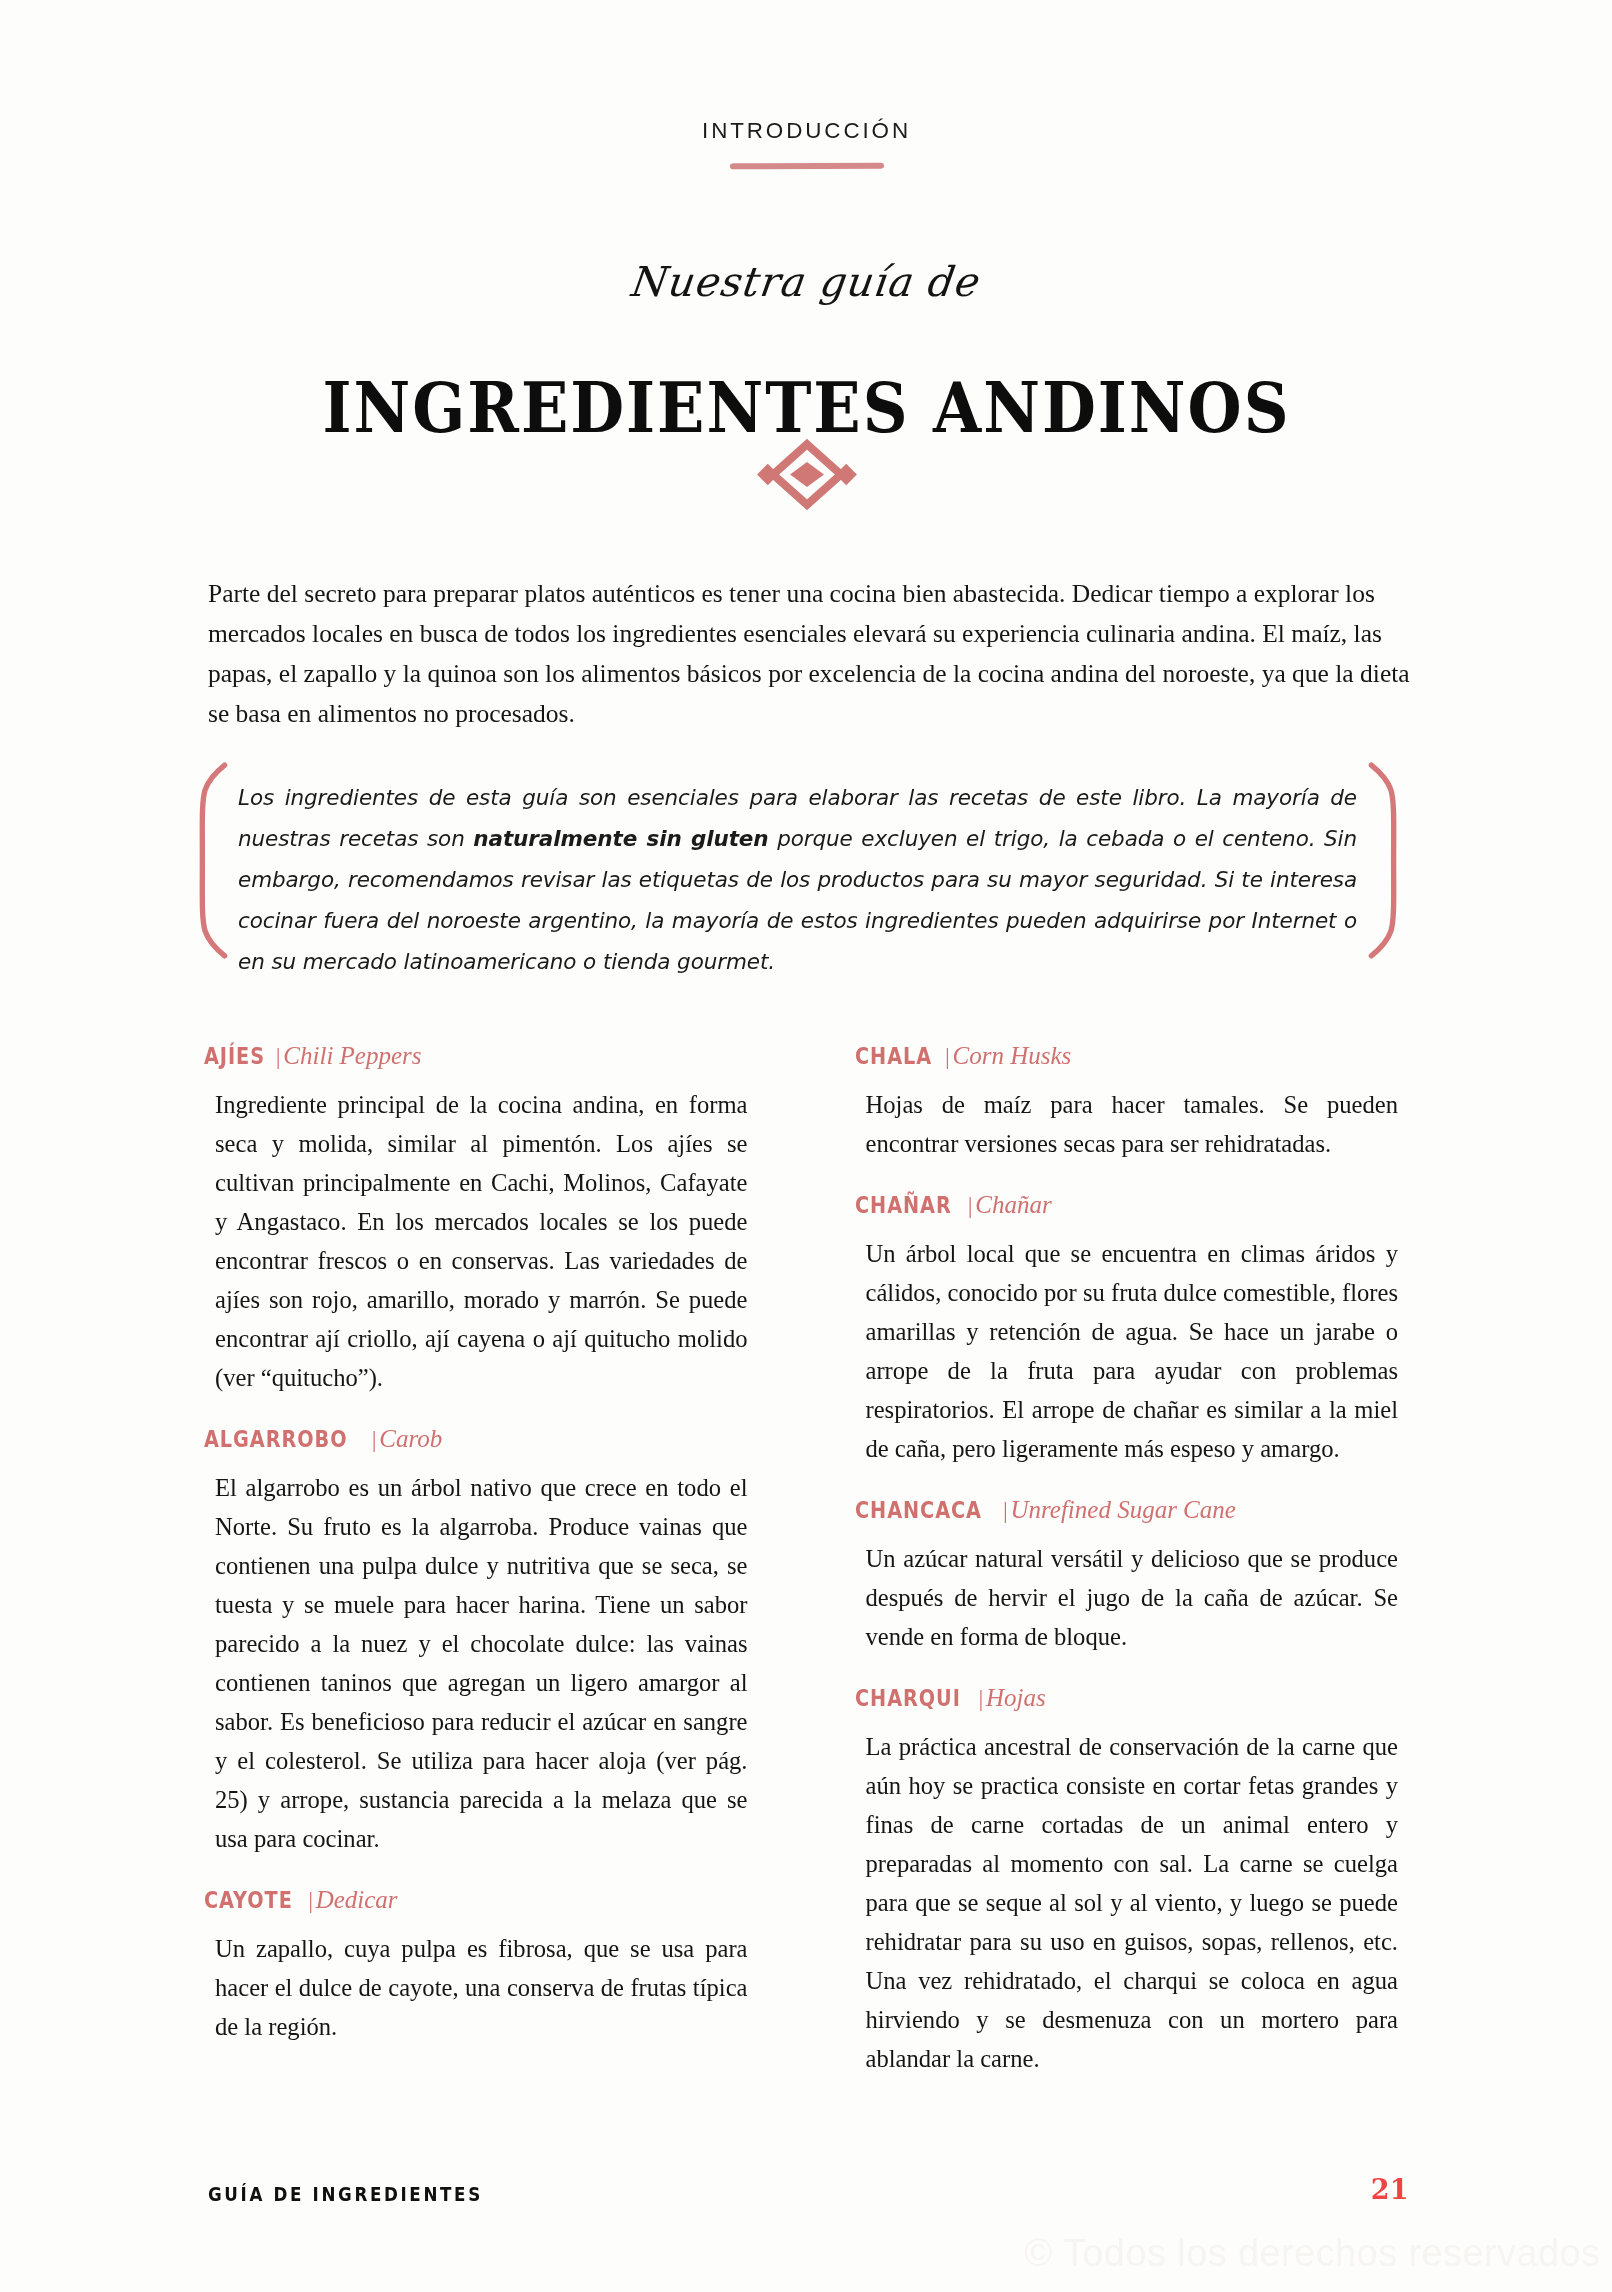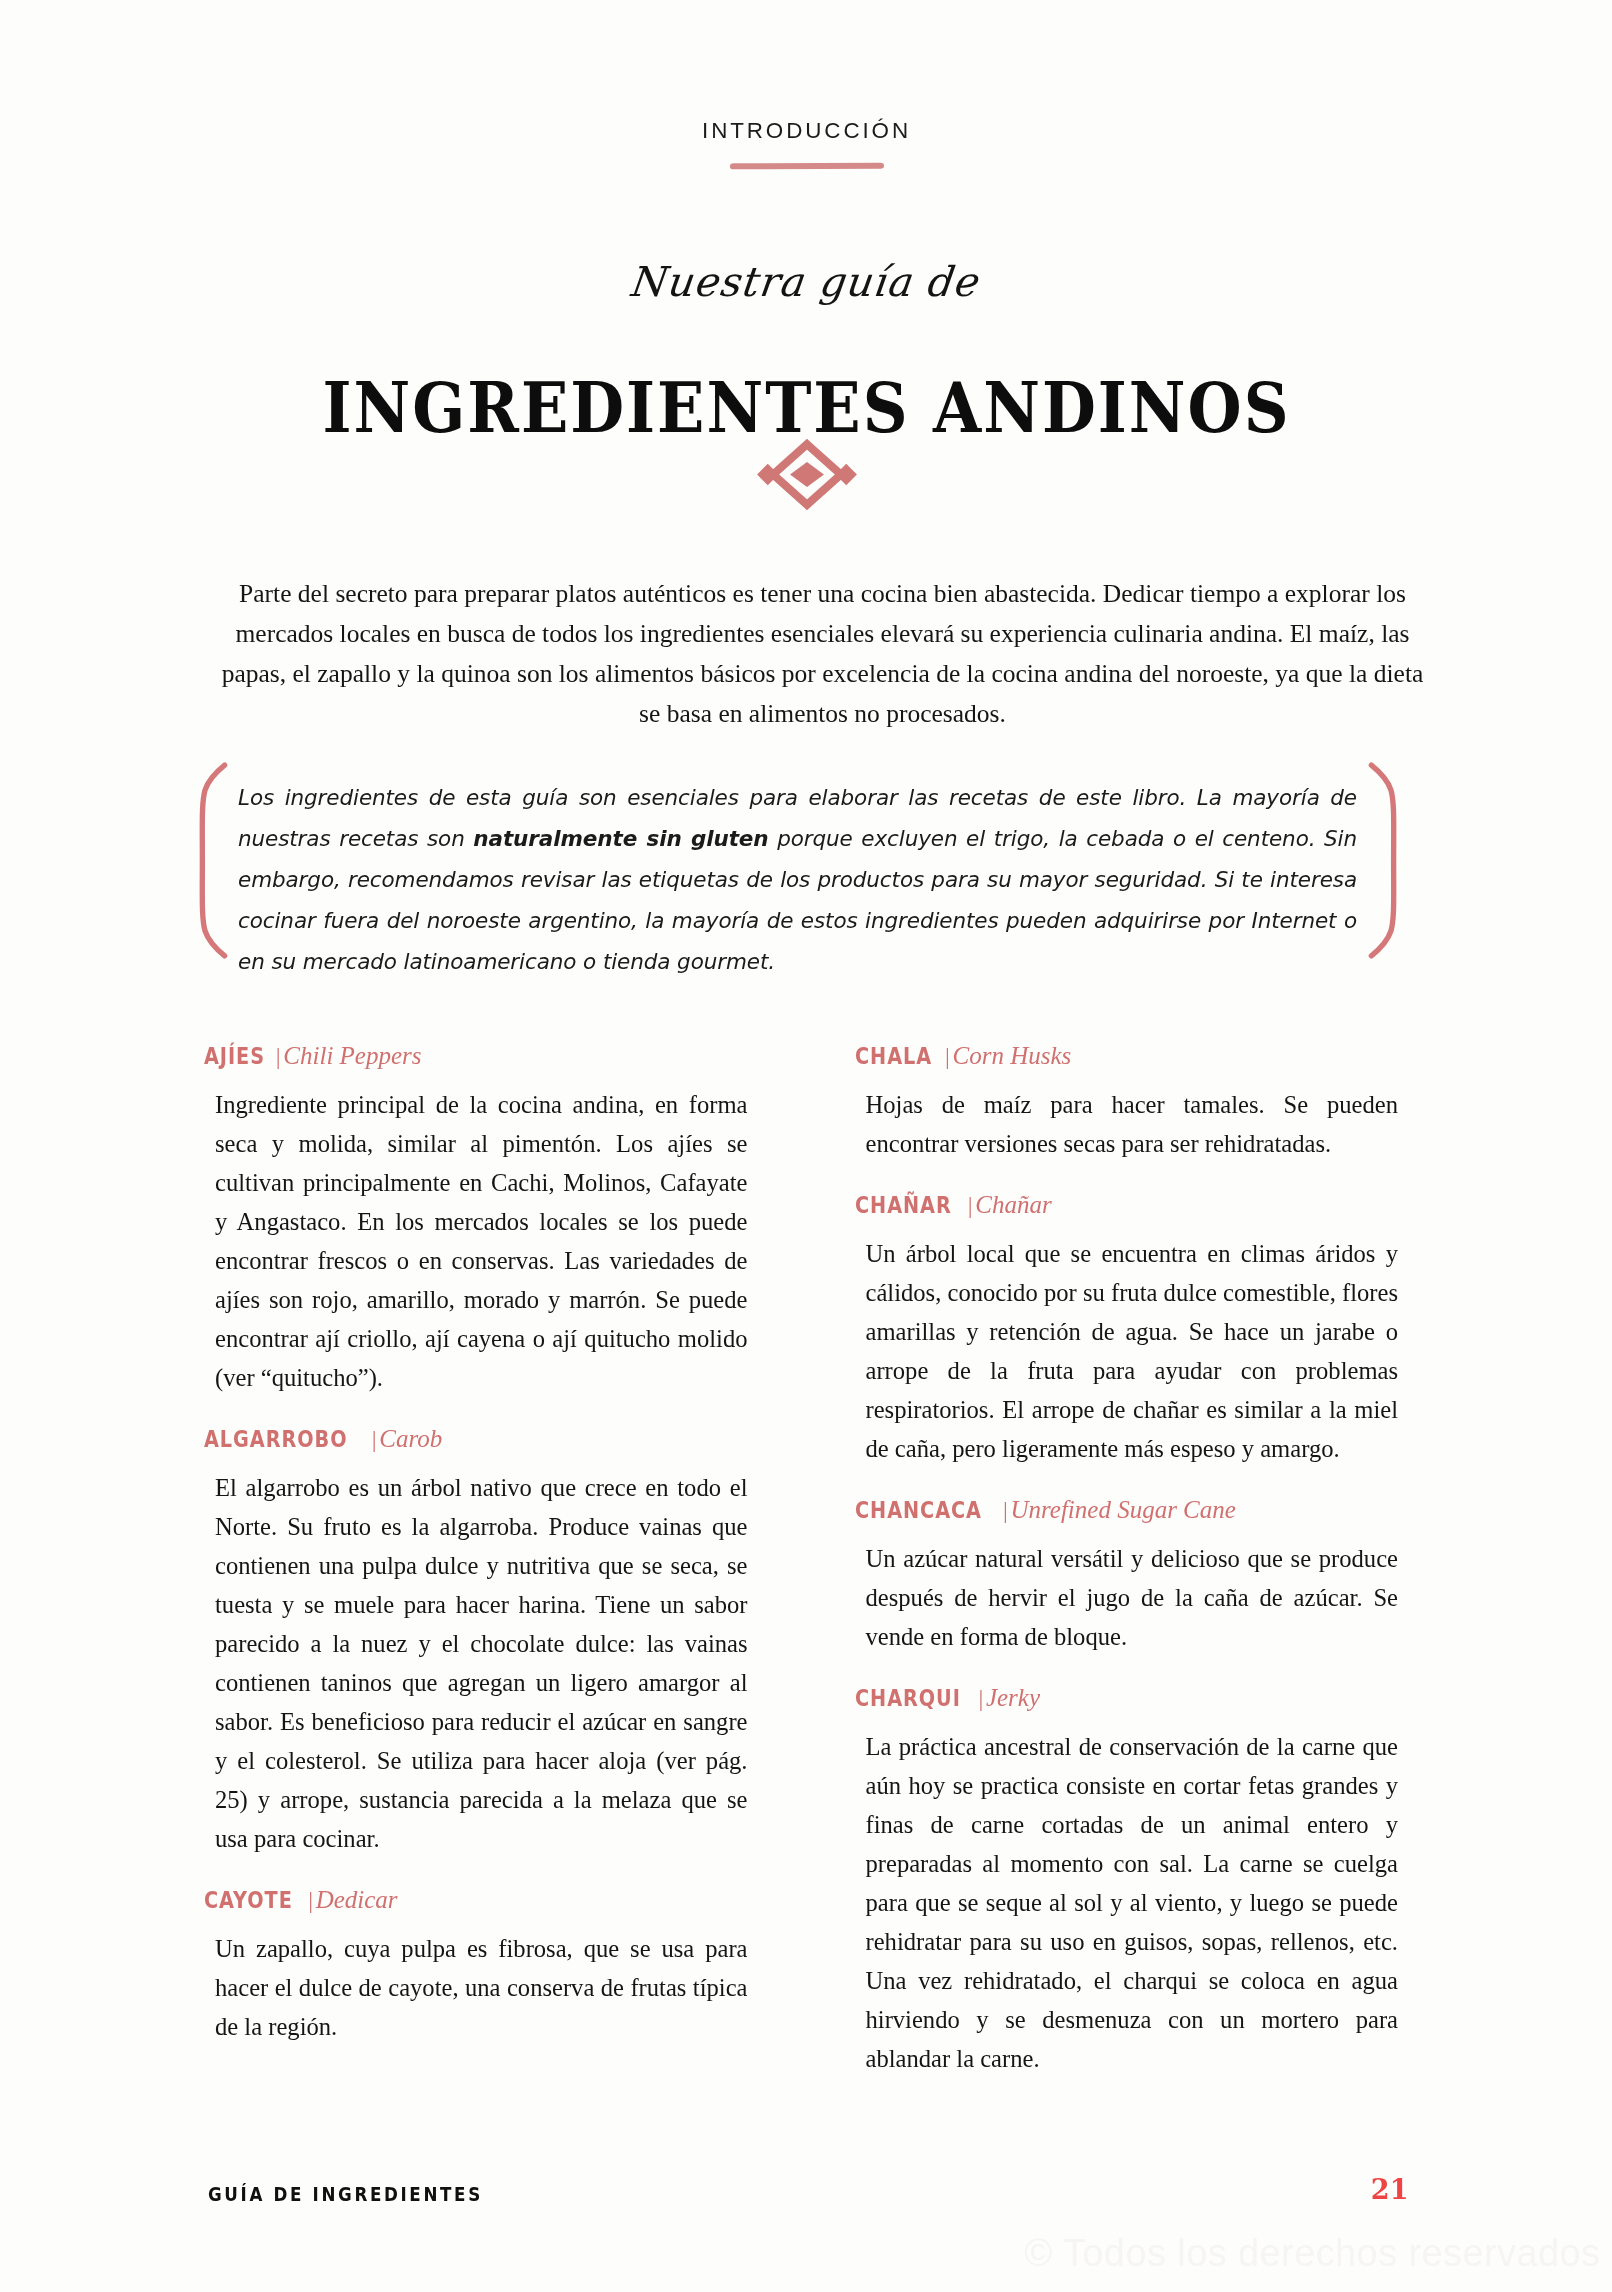--- a/index.html
+++ b/index.html
@@ -86,27 +86,27 @@
     left: 50%;
     transform: translateX(-50%);
     width: 107px;
     height: 79px;
   }
 
   
   .intro {
     position: absolute;
     top: 548px;
-    left: 220px;
+    left: 208px;
     width: 1205px;
     font-family: "Liberation Serif", serif;
     font-size: 25.5px;
     line-height: 40px;
     color: #151515;
-    text-align: center;
+    text-align: left;
   }
 
   
   .callout {
     position: absolute;
     top: 761px;
     left: 189px;
     width: 1218px;
     height: 199px;
   }
@@ -312,21 +312,21 @@
 
       <div class="entry">
         <div class="entry-head">
           <span class="term">CHANCACA</span><span class="sep">|</span><span class="translation">Unrefined Sugar Cane</span>
         </div>
         <p class="entry-body">Un azúcar natural versátil y delicioso que se produce después de hervir el jugo de la caña de azúcar. Se vende en forma de bloque.</p>
       </div>
 
       <div class="entry">
         <div class="entry-head">
-          <span class="term">CHARQUI</span><span class="sep">|</span><span class="translation">Jerky</span>
+          <span class="term">CHARQUI</span><span class="sep">|</span><span class="translation">Hojas</span>
         </div>
         <p class="entry-body">La práctica ancestral de conservación de la carne que aún hoy se practica consiste en cortar fetas grandes y finas de carne cortadas de un animal entero y preparadas al momento con sal. La carne se cuelga para que se seque al sol y al viento, y luego se puede rehidratar para su uso en guisos, sopas, rellenos, etc. Una vez rehidratado, el charqui se coloca en agua hirviendo y se desmenuza con un mortero para ablandar la carne.</p>
       </div>
 
     </div>
   </div>
 
   <div class="footer-label">GUÍA DE INGREDIENTES</div>
   <div class="page-number">21</div>
   <div class="watermark">© Todos los derechos reservados</div>

